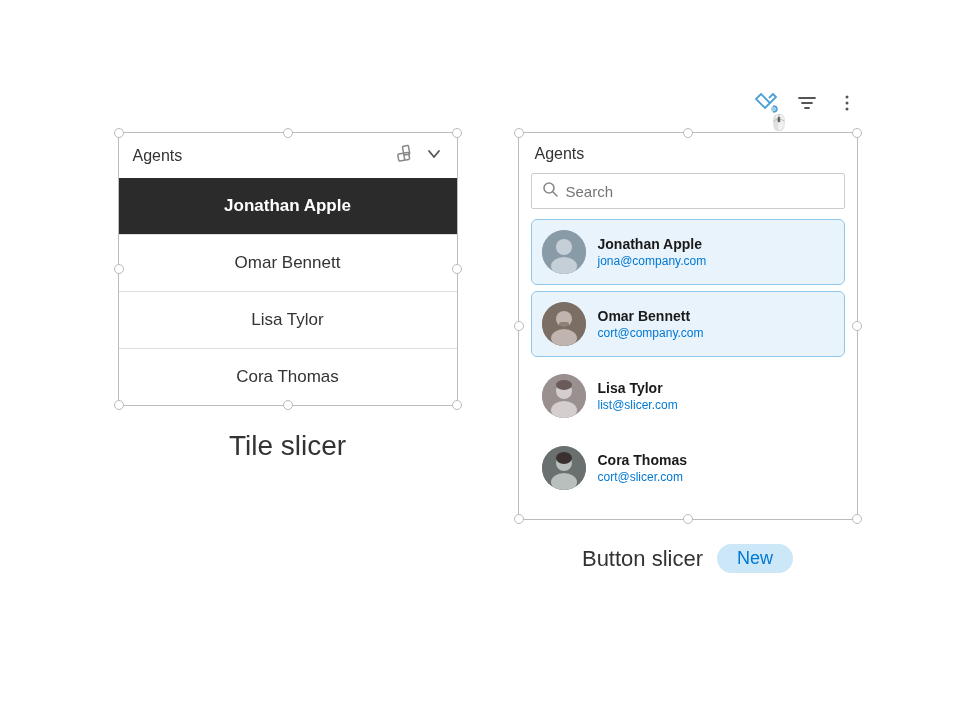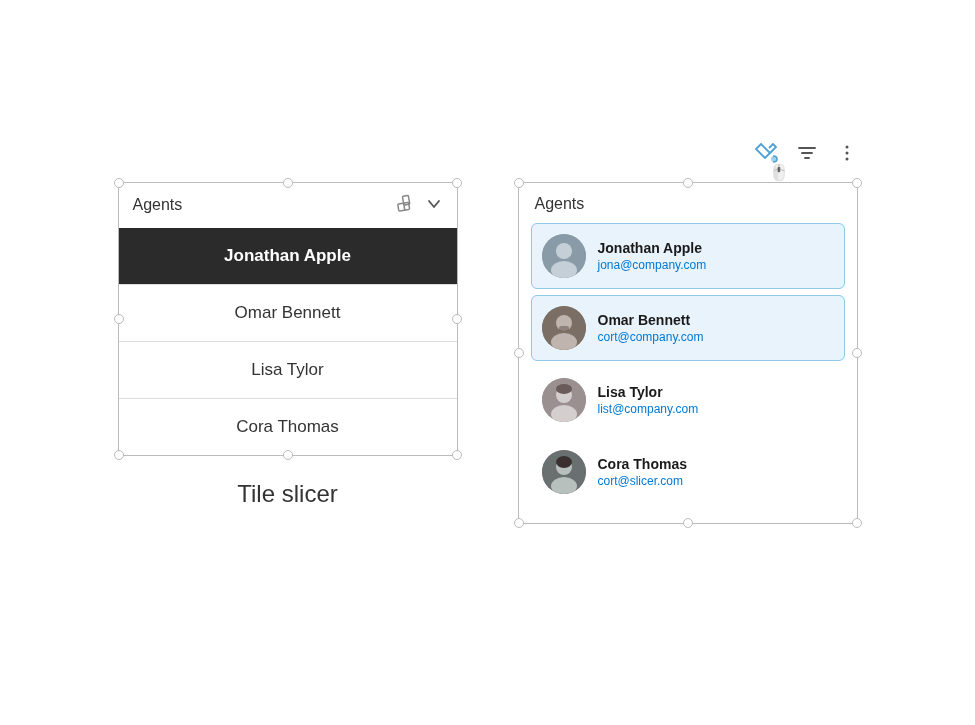--- a/index.html
+++ b/index.html
@@ -20,21 +20,21 @@
       margin-top: -20px;
     }
     
     .tile-slicer-wrapper {
       display: flex;
       flex-direction: column;
       align-items: center;
       gap: 16px;
     }
     .tile-slicer-label {
-      font-size: 24px;
+      font-size: 28px;
       color: #333;
       font-weight: 400;
       margin-top: 8px;
     }
     .tile-slicer-frame {
       position: relative;
       width: 340px;
       border: 1.5px solid #bbb;
       background: #fff;
       padding: 0;
@@ -325,20 +325,29 @@
         <div class="handle h-tm"></div>
         <div class="handle h-tr"></div>
         <div class="handle h-ml"></div>
         <div class="handle h-mr"></div>
         <div class="handle h-bl"></div>
         <div class="handle h-bm"></div>
         <div class="handle h-br"></div>
 
         <div class="bs-header">Agents</div>
 
+        <div class="search-bar">
+          <span>
+            <svg width="16" height="16" viewBox="0 0 16 16" fill="none">
+              <circle cx="7" cy="7" r="5" stroke="#888" stroke-width="1.6"></circle>
+              <line x1="11" y1="11" x2="15" y2="15" stroke="#888" stroke-width="1.6" stroke-linecap="round"></line>
+            </svg>
+          </span>
+          <input type="text" placeholder="Search" style="">
+        </div>
 
         <div class="agent-card selected">
           <div class="agent-avatar avatar-jonathan">
             <svg width="44" height="44" viewBox="0 0 44 44" xmlns="http://www.w3.org/2000/svg">
               <rect width="44" height="44" rx="22" fill="#8a9ba8"></rect>
               <circle cx="22" cy="17" r="8" fill="#c5cfd8"></circle>
               <ellipse cx="22" cy="36" rx="13" ry="9" fill="#c5cfd8"></ellipse>
             </svg>
           </div>
           <div class="agent-info">
@@ -368,21 +377,21 @@
             <svg width="44" height="44" viewBox="0 0 44 44" xmlns="http://www.w3.org/2000/svg">
               <rect width="44" height="44" rx="22" fill="#9a9090"></rect>
               <circle cx="22" cy="17" r="8" fill="#d5cece"></circle>
               <ellipse cx="22" cy="36" rx="13" ry="9" fill="#d5cece"></ellipse>
 
               <ellipse cx="22" cy="11" rx="8" ry="5" fill="#6a5a5a"></ellipse>
             </svg>
           </div>
           <div class="agent-info">
             <span class="agent-name">Lisa Tylor</span>
-            <span class="agent-email">list@company.com</span>
+            <span class="agent-email">list@slicer.com</span>
           </div>
         </div>
 
         <div class="agent-card">
           <div class="agent-avatar avatar-cora">
             <svg width="44" height="44" viewBox="0 0 44 44" xmlns="http://www.w3.org/2000/svg">
               <rect width="44" height="44" rx="22" fill="#6a7070"></rect>
               <circle cx="22" cy="17" r="8" fill="#b8c0be"></circle>
               <ellipse cx="22" cy="36" rx="13" ry="9" fill="#b8c0be"></ellipse>
 
@@ -390,15 +399,19 @@
             </svg>
           </div>
           <div class="agent-info">
             <span class="agent-name">Cora Thomas</span>
             <span class="agent-email">cort@slicer.com</span>
           </div>
         </div>
       </div>
     </div>
 
+    <div class="button-slicer-label">
+      <span>Button slicer</span>
+      <span class="new-badge">New</span>
+    </div>
   </div>
 
 </div>
 
 </body></html>

